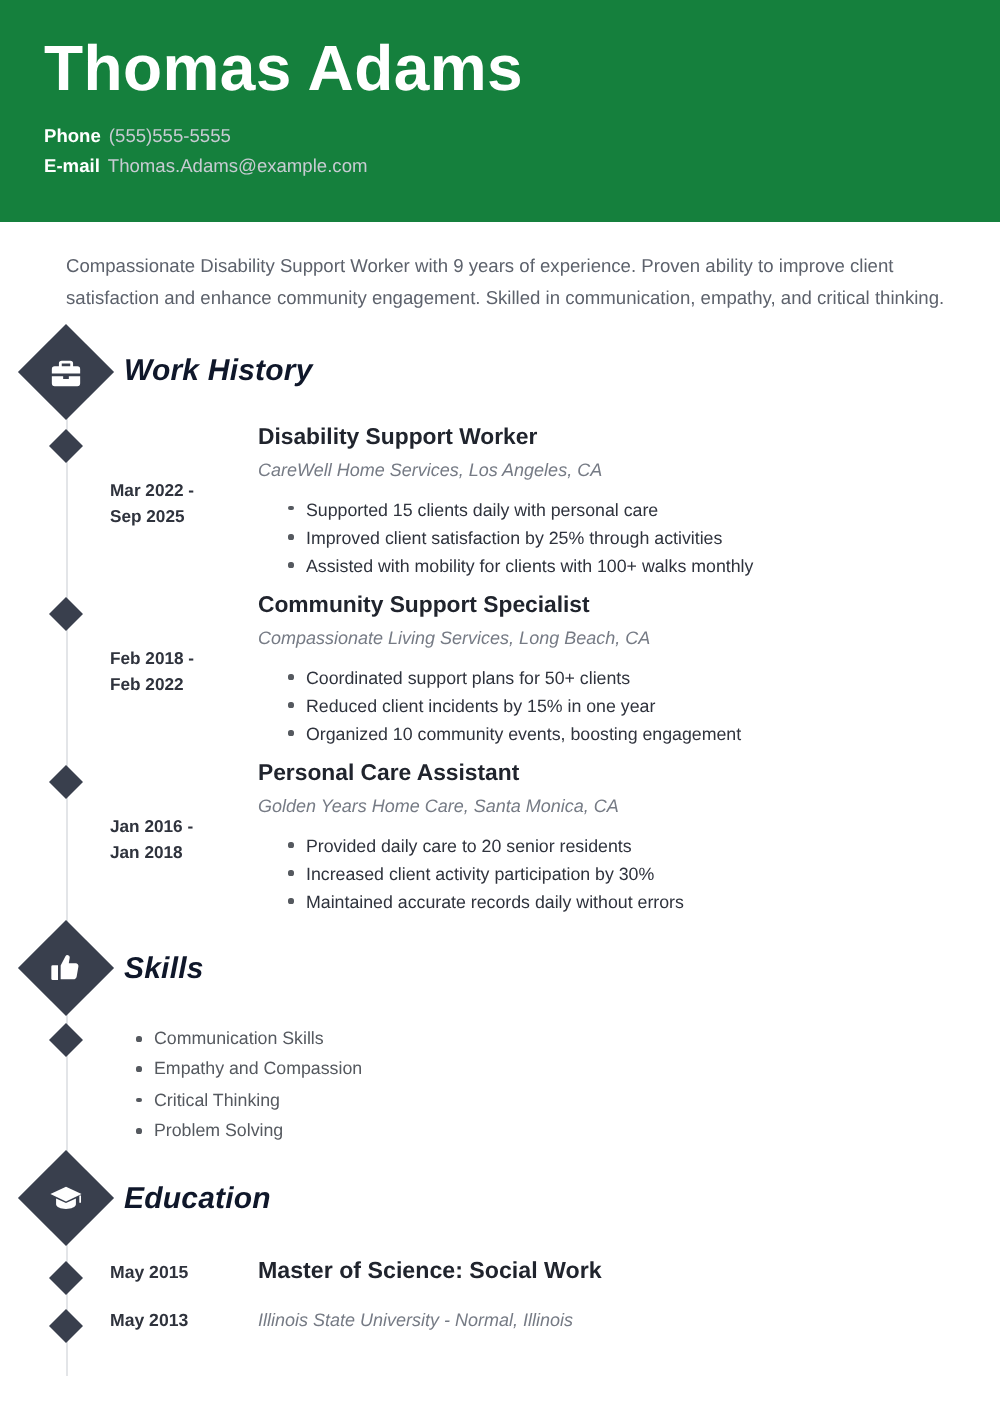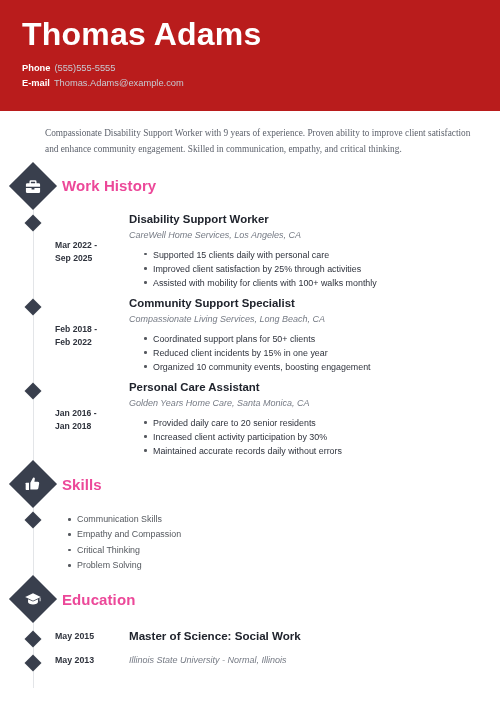--- a/index.html
+++ b/index.html
@@ -10,21 +10,21 @@
   body {
     width: 500px;
     height: 707px;
     font-family: "Liberation Sans", sans-serif;
     color: #2f333d;
     overflow: hidden;
   }
 
   
   .header {
-    background: #b91c1c;
+    background: #15803d;
     padding: 18px 0 16px 22px;
     box-sizing: border-box;
     height: 111px;
   }
   .full-name {
     color: #ffffff;
     font-size: 32px;
     font-weight: bold;
     letter-spacing: 0.2px;
     line-height: 1.05;
@@ -39,25 +39,24 @@
   }
   .contact-label {
     color: #ffffff;
     font-weight: bold;
     margin-right: 4px;
   }
   .contact-value { color: #c7cbd2; }
 
   
   .summary {
-    padding: 15px 22px 2px 45px;
+    padding: 15px 22px 2px 33px;
     font-size: 9.3px;
     line-height: 1.72;
     color: #5d626c;
-    font-family: Liberation Serif, serif;
   }
 
   
   .body-wrap {
     position: relative;
     padding-bottom: 20px;
   }
   .rail {
     position: absolute;
     left: 33px;
@@ -90,22 +89,23 @@
     justify-content: center;
   }
   .diamond-badge svg {
     transform: rotate(-45deg);
     display: block;
   }
   .section-title {
     margin-left: 62px;
     font-size: 15px;
     font-weight: bold;
-    color: #ec4899;
+    color: #0f172a;
     letter-spacing: 0.1px;
+    font-style: italic;
   }
 
   
   .entry {
     position: relative;
     display: flex;
     padding-left: 55px;
     margin-top: 6px;
     align-items: center;
   }

